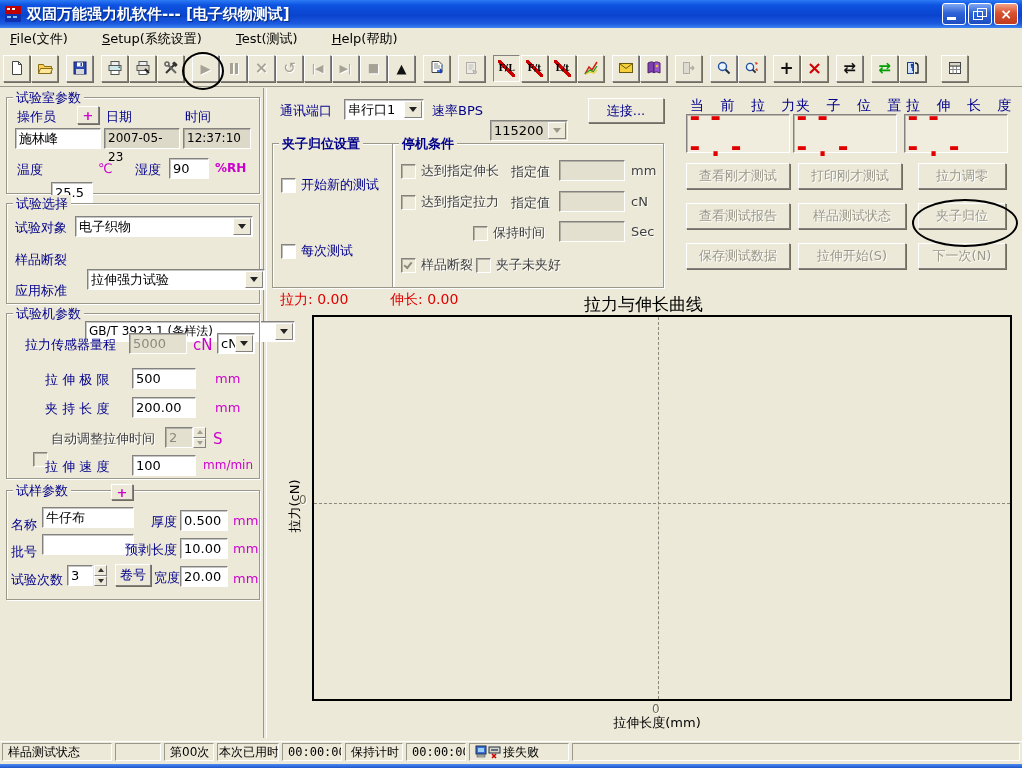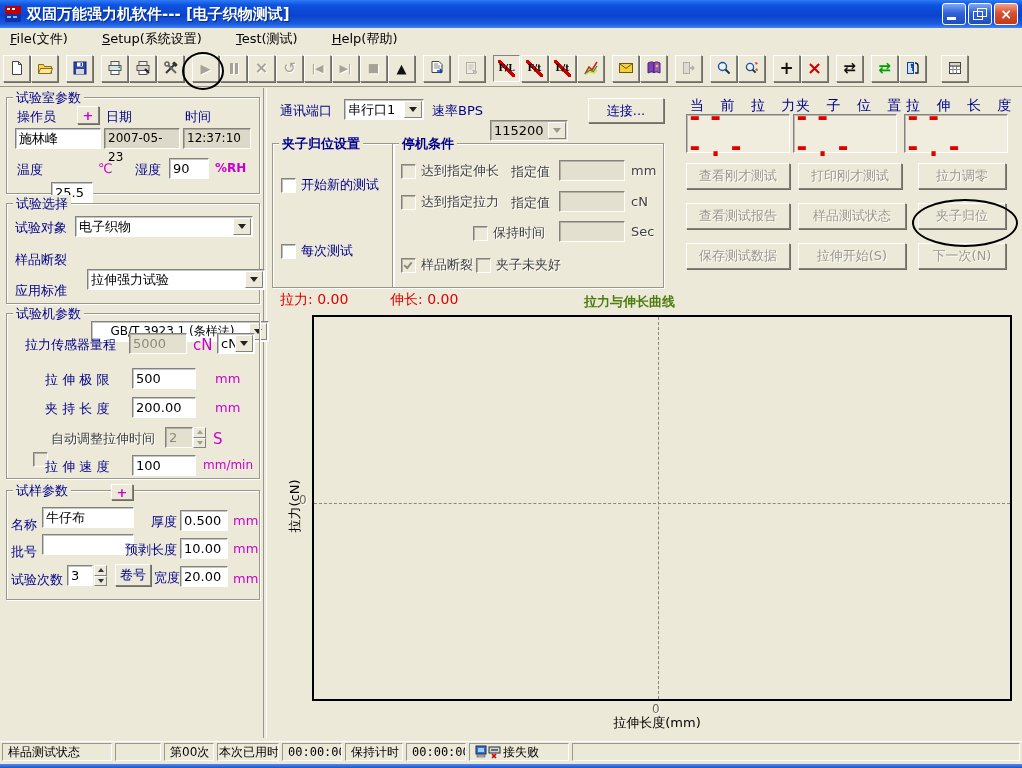--- a/index.html
+++ b/index.html
@@ -82,21 +82,21 @@
   .ledlbl{color:#00008B;letter-spacing:6px;font-size:14px;text-align:center;white-space:nowrap;}
   .led{background:#F0EDDE;border:1px solid;border-color:#848280 #fff #fff #848280;
     box-shadow:inset 1px 1px 0 rgba(90,90,80,.35);display:flex;align-items:center;justify-content:center;}
   .led span{color:#E00000;font:bold 26px "DejaVu Sans Mono",monospace;letter-spacing:5px;margin-top:-4px;}
   
   #chart{position:absolute;left:312px;top:315px;width:700px;height:386px;border:2px solid #000;
     box-sizing:border-box;background:#ECE9D8;}
   .hdash{position:absolute;left:0;right:0;top:186px;border-top:1px dashed #8a887c;}
   .vdash{position:absolute;left:344px;top:0;bottom:0;border-left:1px dashed #8a887c;}
   .redlive{color:#E00000;font-size:14px;white-space:nowrap;}
-  .charttitle{color:#4d7c0f;font-size:13px;white-space:nowrap;font-weight:bold;}
+  .charttitle{color:#000000;font-size:17px;white-space:nowrap;}
   .axiszero{color:#6b6a55;font-size:12px;text-shadow:1px 1px 0 #fff;}
   
   .statusbar{position:absolute;left:0;top:741px;right:0;height:22px;background:#ECE9D8;
     border-top:1px solid #fff;display:flex;gap:3px;padding:1px 2px 0 2px;box-sizing:border-box;}
   .seg{border:1px solid;border-color:#9a988a #fff #fff #9a988a;height:18px;line-height:17px;
     font-size:12px;padding:0 5px;box-sizing:border-box;white-space:nowrap;overflow:hidden;}
   .bluestrip{position:absolute;left:0;bottom:0;right:0;height:4px;
     background:linear-gradient(180deg,#4F8CF4,#1D55C8);}
   
   .ellipse{position:absolute;border:2px solid #000;border-radius:50%;background:transparent;z-index:40;}
@@ -372,21 +372,21 @@
     <div class="field combo abs" style="left:68px;top:12px;width:178px;">
       <span>电子织物</span>
       <span class="carrow"></span>
     </div>
     <span class="abs lbl" style="left:8px;top:47px;">样品断裂</span>
     <div class="field combo abs" style="left:80px;top:44px;width:178px;">
       <span>拉伸强力试验</span>
       <span class="carrow"></span>
     </div>
     <span class="abs lbl" style="left:8px;top:78px;">应用标准</span>
-    <div class="field combo abs" style="left:84px;top:75px;width:178px;font-size:12px;text-align:center;">
+    <div class="field combo abs" style="left:78px;top:75px;width:210px;font-size:12px;">
       <span>GB/T 3923.1 (条样法)</span>
       <span class="carrow"></span>
     </div>
   </div>
 
   <div class="group" style="left:6px;top:313px;width:252px;height:164px;">
     <span class="gtitle">试验机参数</span>
     <span class="abs lbl" style="left:18px;top:22px;">拉力传感器量程</span>
     <input class="field dis abs" disabled="" style="left: 122px; top: 19px; width: 58px;" value="5000">
     <span class="abs unit" style="left:186px;top:22px;font-size:15px;">cN</span>

